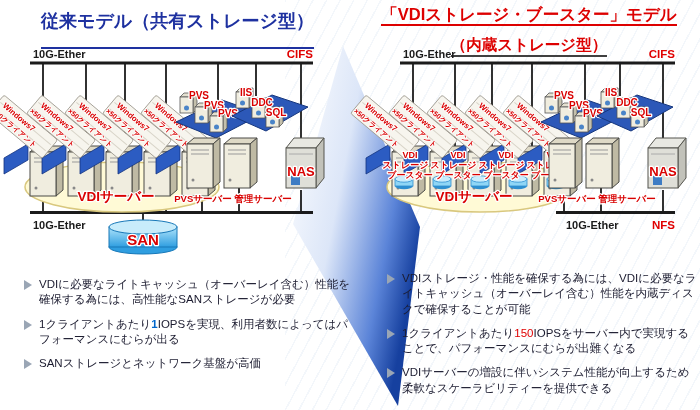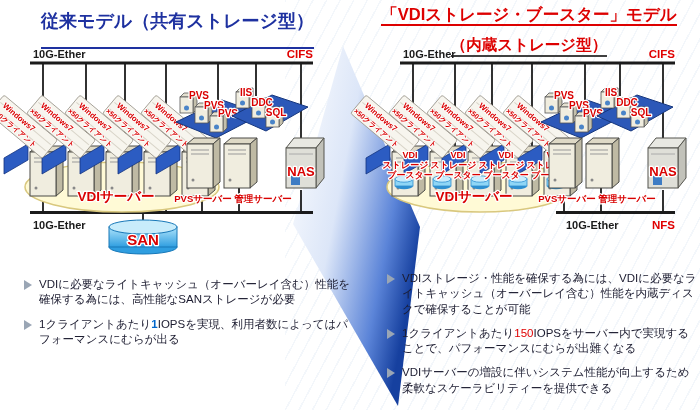--- a/index.html
+++ b/index.html
@@ -325,20 +325,24 @@
 
   <div class="bullets bullets-left">
     <div class="item">
       <span class="marker"></span>
       <span>VDIに必要なライトキャッシュ（オーバーレイ含む）性能を確保する為には、高性能なSANストレージが必要</span>
     </div>
     <div class="item">
       <span class="marker"></span>
       <span><span>1クライアントあたり</span><span class="hl-blue">1</span><span>IOPSを実現、利用者数によってはパフォーマンスにむらが出る</span></span>
     </div>
+    <div class="item">
+      <span class="marker"></span>
+      <span>SANストレージとネットワーク基盤が高価</span>
+    </div>
   </div>
 
   <div class="bullets bullets-right">
     <div class="item">
       <span class="marker"></span>
       <span>VDIストレージ・性能を確保する為には、VDIに必要なライトキャッシュ（オーバーレイ含む）性能を内蔵ディスクで確保することが可能</span>
     </div>
     <div class="item">
       <span class="marker"></span>
       <span><span>1クライアントあたり</span><span class="hl-red">150</span><span>IOPSをサーバー内で実現することで、パフォーマンスにむらが出難くなる</span></span>

